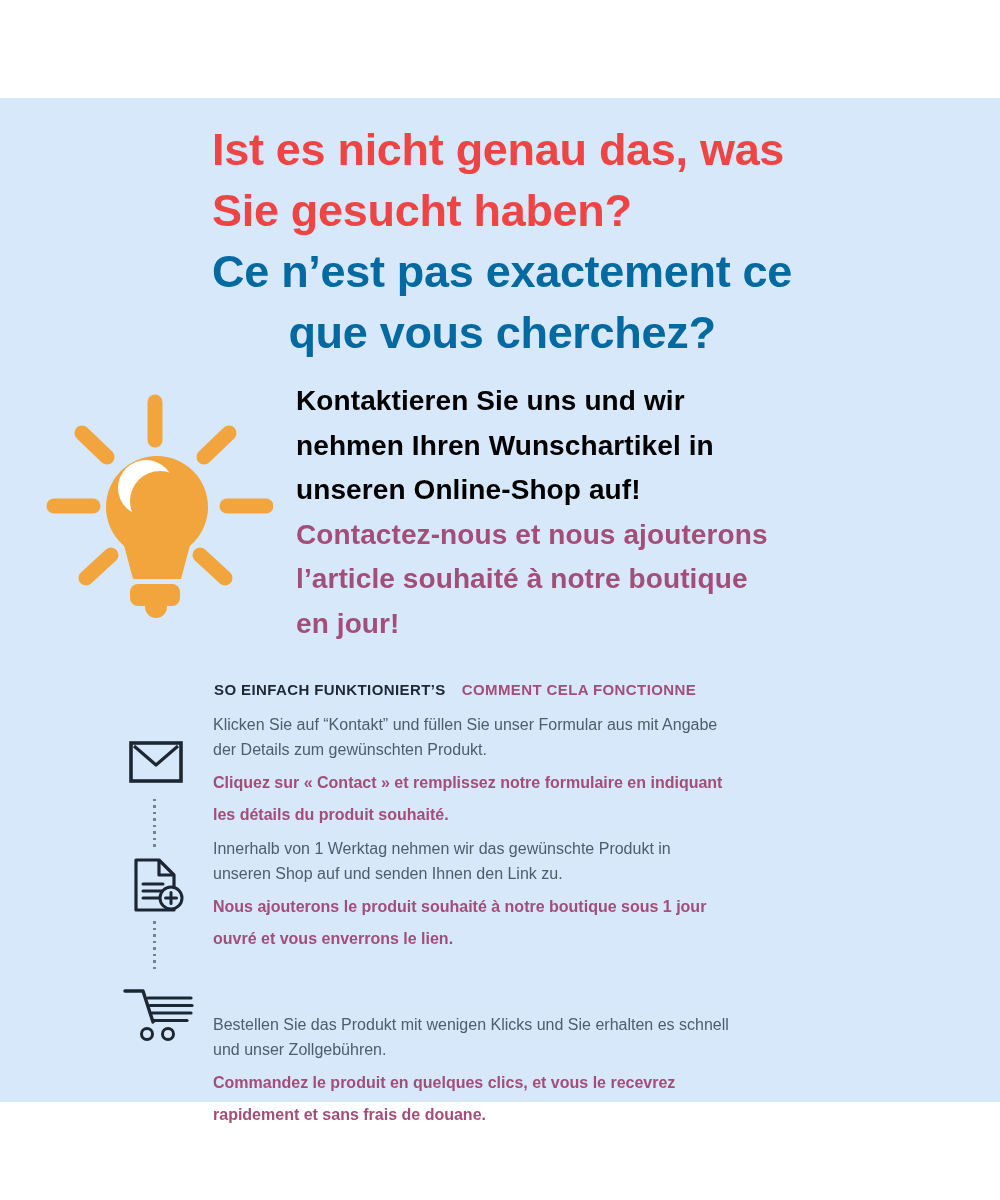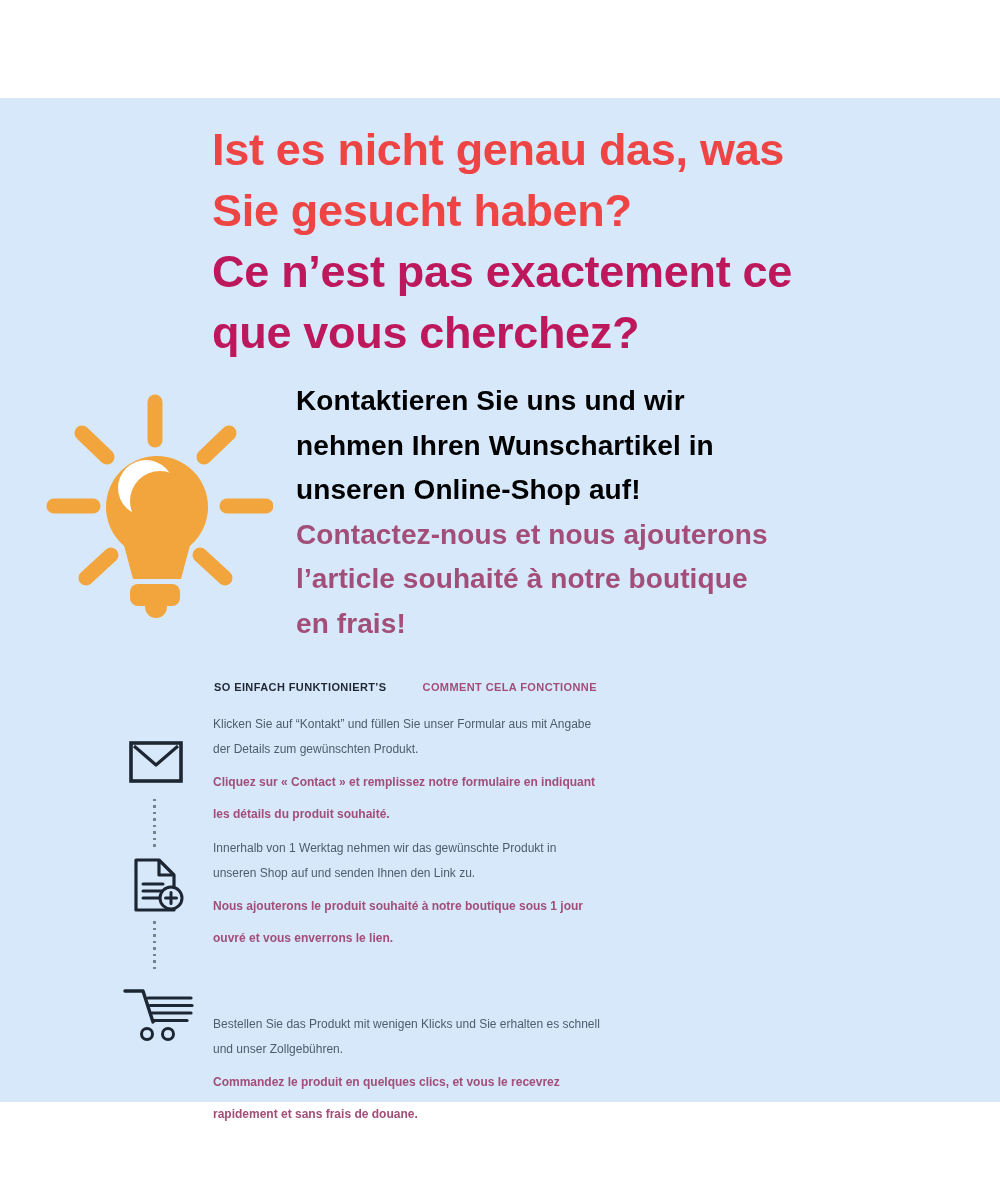--- a/index.html
+++ b/index.html
@@ -6,36 +6,36 @@
   .canvas{
     position:relative;width:1000px;height:1200px;background:#ffffff;overflow:hidden;
     font-family:"Liberation Sans", sans-serif;
   }
   .panel{position:absolute;left:0;top:98px;width:1000px;height:1004px;background:#d7e8fb;}
 
   
   .heading{position:absolute;left:212px;top:119px;font-size:45px;font-weight:700;
            line-height:61px;letter-spacing:-0.3px;}
   .heading .de{color:#ef4444;}
-  .heading .fr{color:#be185d;}
+  .heading .fr{color:#0369a1;text-align:center;}
 
   
   .intro{position:absolute;left:296px;top:379px;font-size:28px;font-weight:700;
          line-height:44.6px;letter-spacing:0.1px;}
   .intro .de{color:#000000;}
   .intro .fr{color:#a24e78;}
 
   
-  .section-labels{position:absolute;left:214px;top:681px;display:flex;gap:36px;
-                  font-size:11px;font-weight:700;letter-spacing:0.4px;text-align:center;}
+  .section-labels{position:absolute;left:214px;top:681px;display:flex;gap:16px;
+                  font-size:15px;font-weight:700;letter-spacing:0.4px;text-align:center;}
   .section-labels .de{color:#1f2733;}
   .section-labels .fr{color:#a24e78;}
 
   
-  .step-text{position:absolute;left:213px;width:724px;font-size:12px;line-height:25.3px;}
+  .step-text{position:absolute;left:213px;width:724px;font-size:16px;line-height:25.3px;}
   .step-text .de{color:#4e5d6b;font-weight:400;}
   .step-text .fr{color:#a24e78;font-weight:700;margin-top:7px;}
   #step1-text{top:712px;}
   #step2-text{top:836px;}
   #step3-text{top:1012px;}
 
   
   .icon{position:absolute;}
   #lightbulb{left:45px;top:394px;}
   #envelope{left:128px;top:739px;}
@@ -76,21 +76,21 @@
     <rect x="85" y="190" width="50" height="22" rx="8" fill="#f1a53c"></rect>
     <circle cx="111" cy="213" r="11" fill="#f1a53c"></circle>
   </svg>
 
   <div class="intro">
     <div class="de">Kontaktieren Sie uns und wir</div>
     <div class="de">nehmen Ihren Wunschartikel in</div>
     <div class="de">unseren Online-Shop auf!</div>
     <div class="fr">Contactez-nous et nous ajouterons</div>
     <div class="fr">l’article souhaité à notre boutique</div>
-    <div class="fr">en frais!</div>
+    <div class="fr">en jour!</div>
   </div>
 
   <div class="section-labels">
     <span class="de">SO EINFACH FUNKTIONIERT’S</span>
     <span class="fr">COMMENT CELA FONCTIONNE</span>
   </div>
 
   <svg id="envelope" class="icon" width="56" height="46" viewBox="0 0 56 46">
     <rect x="3" y="4" width="50" height="38" fill="none" stroke="#1d2733" stroke-width="3.6"></rect>
     <path d="M6,7 L28,26 L50,7" fill="none" stroke="#1d2733" stroke-width="3.2" stroke-linejoin="round"></path>

